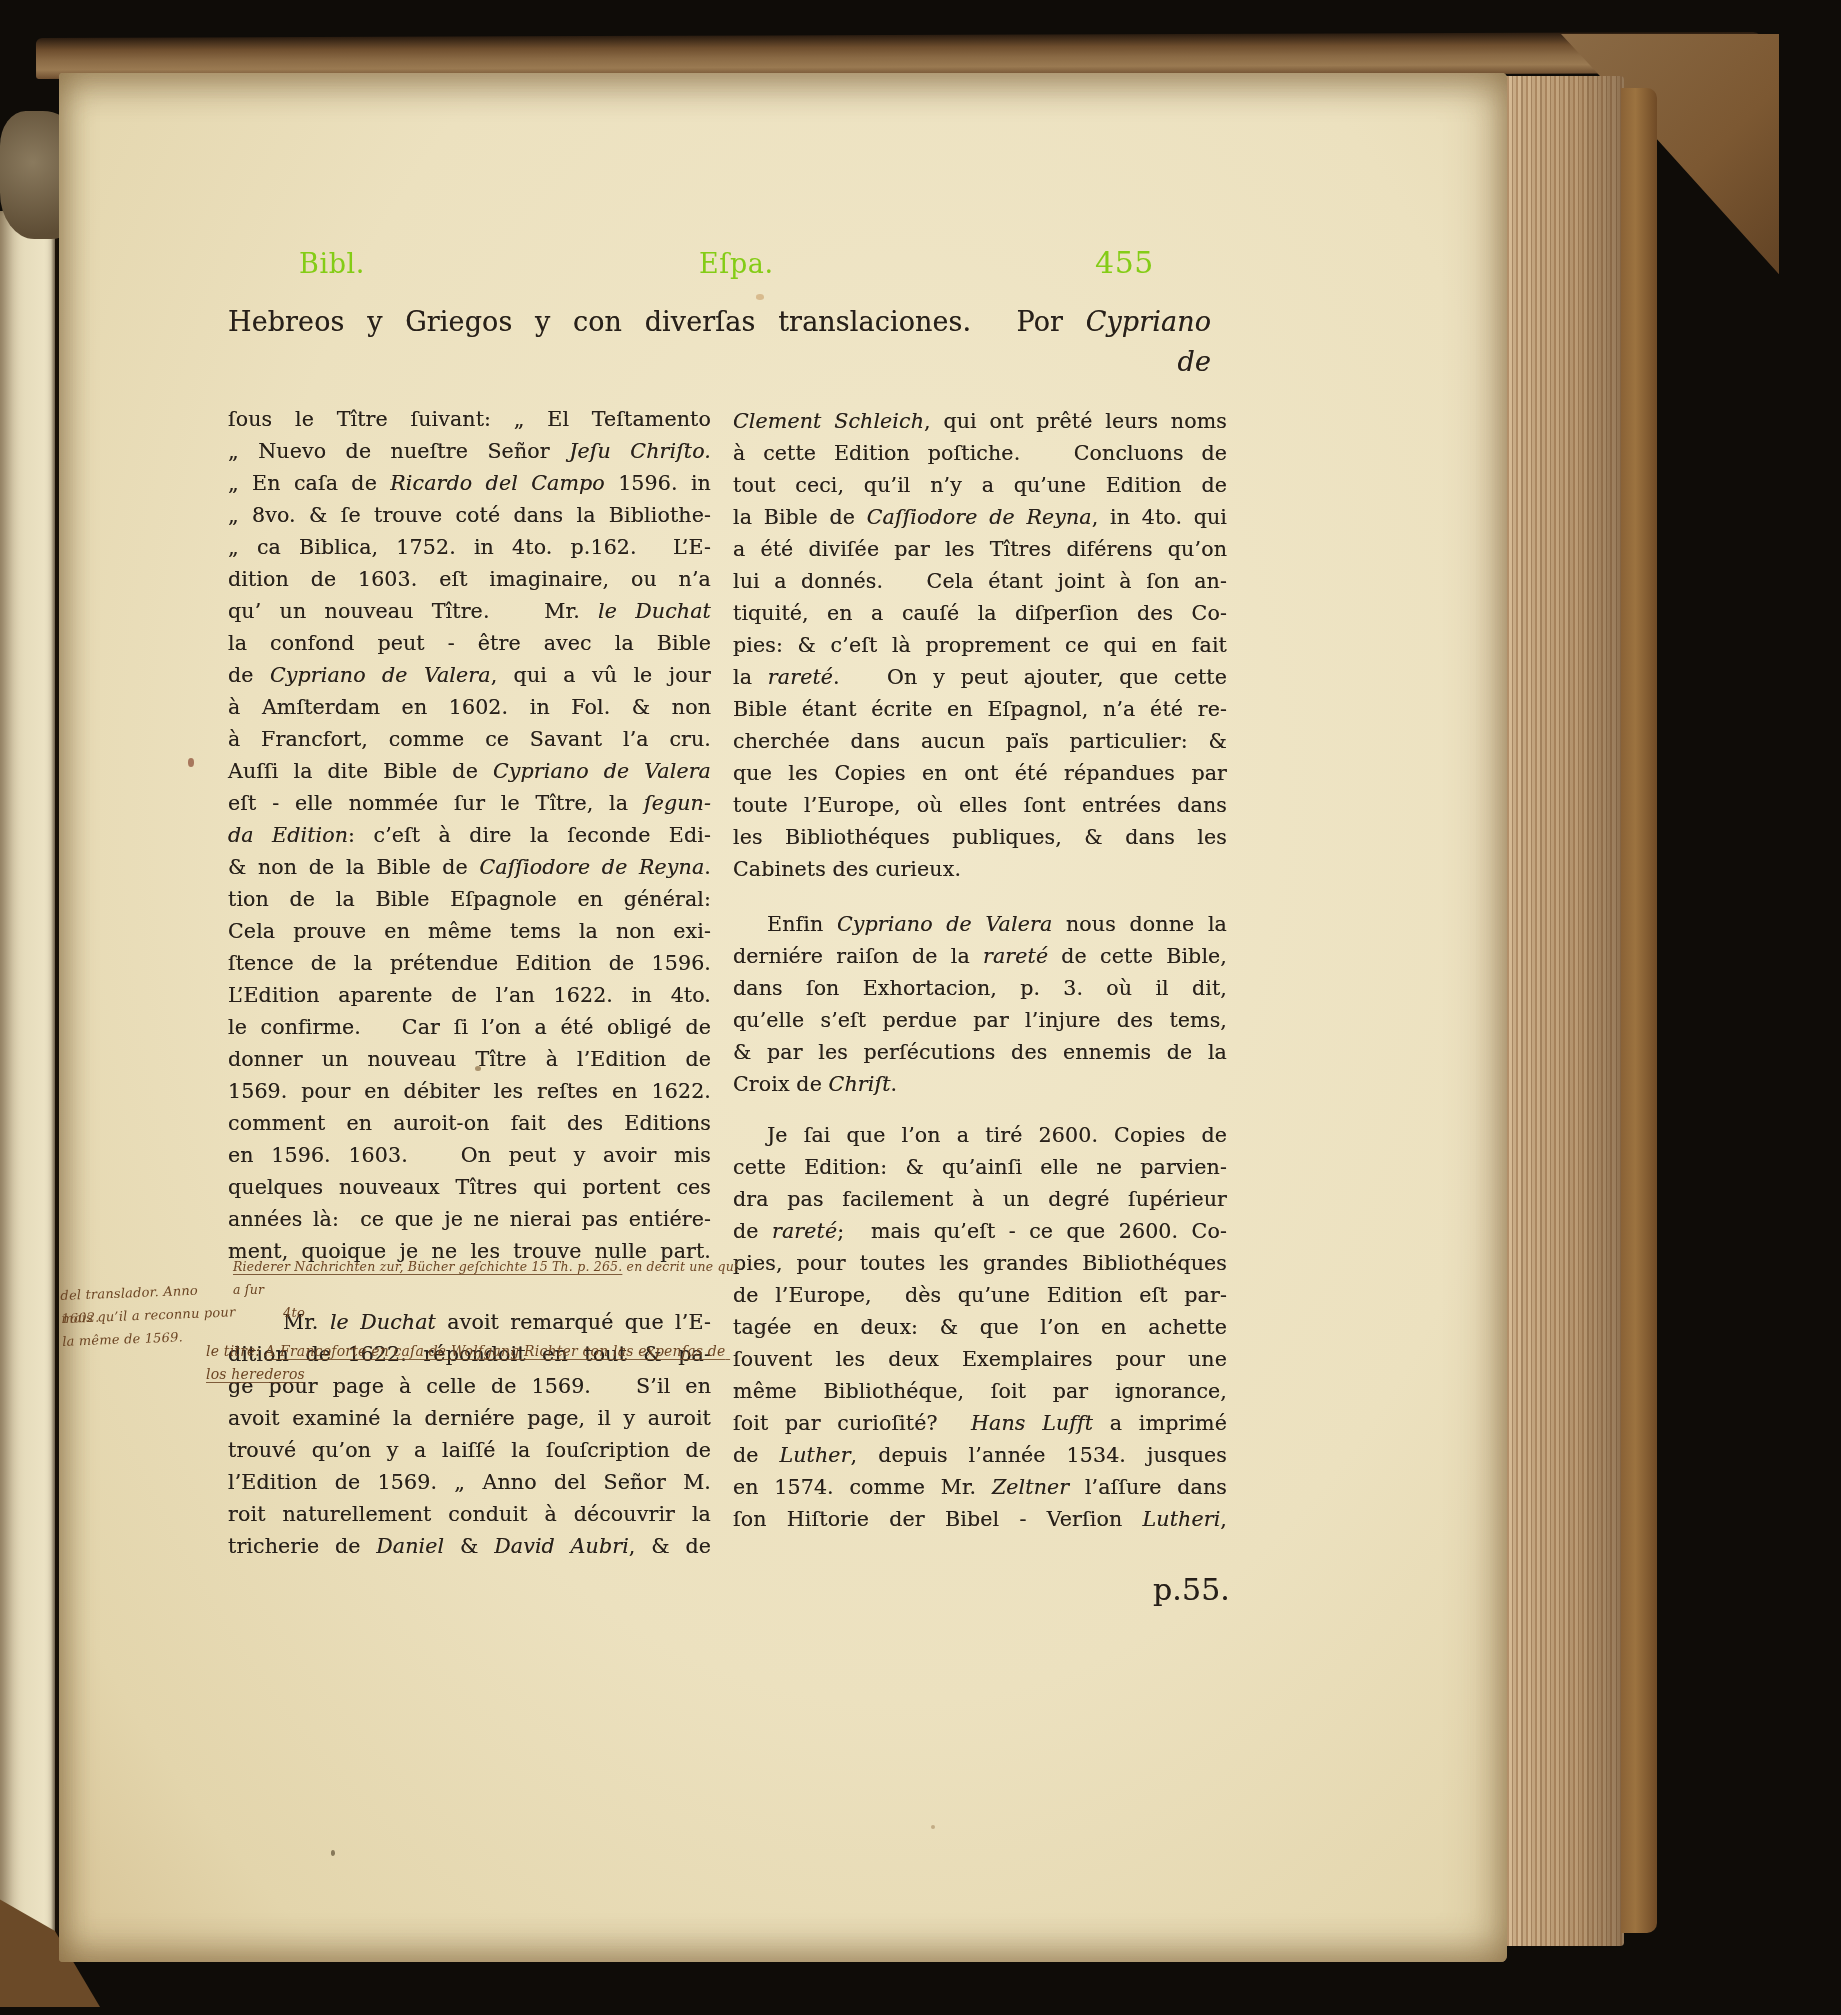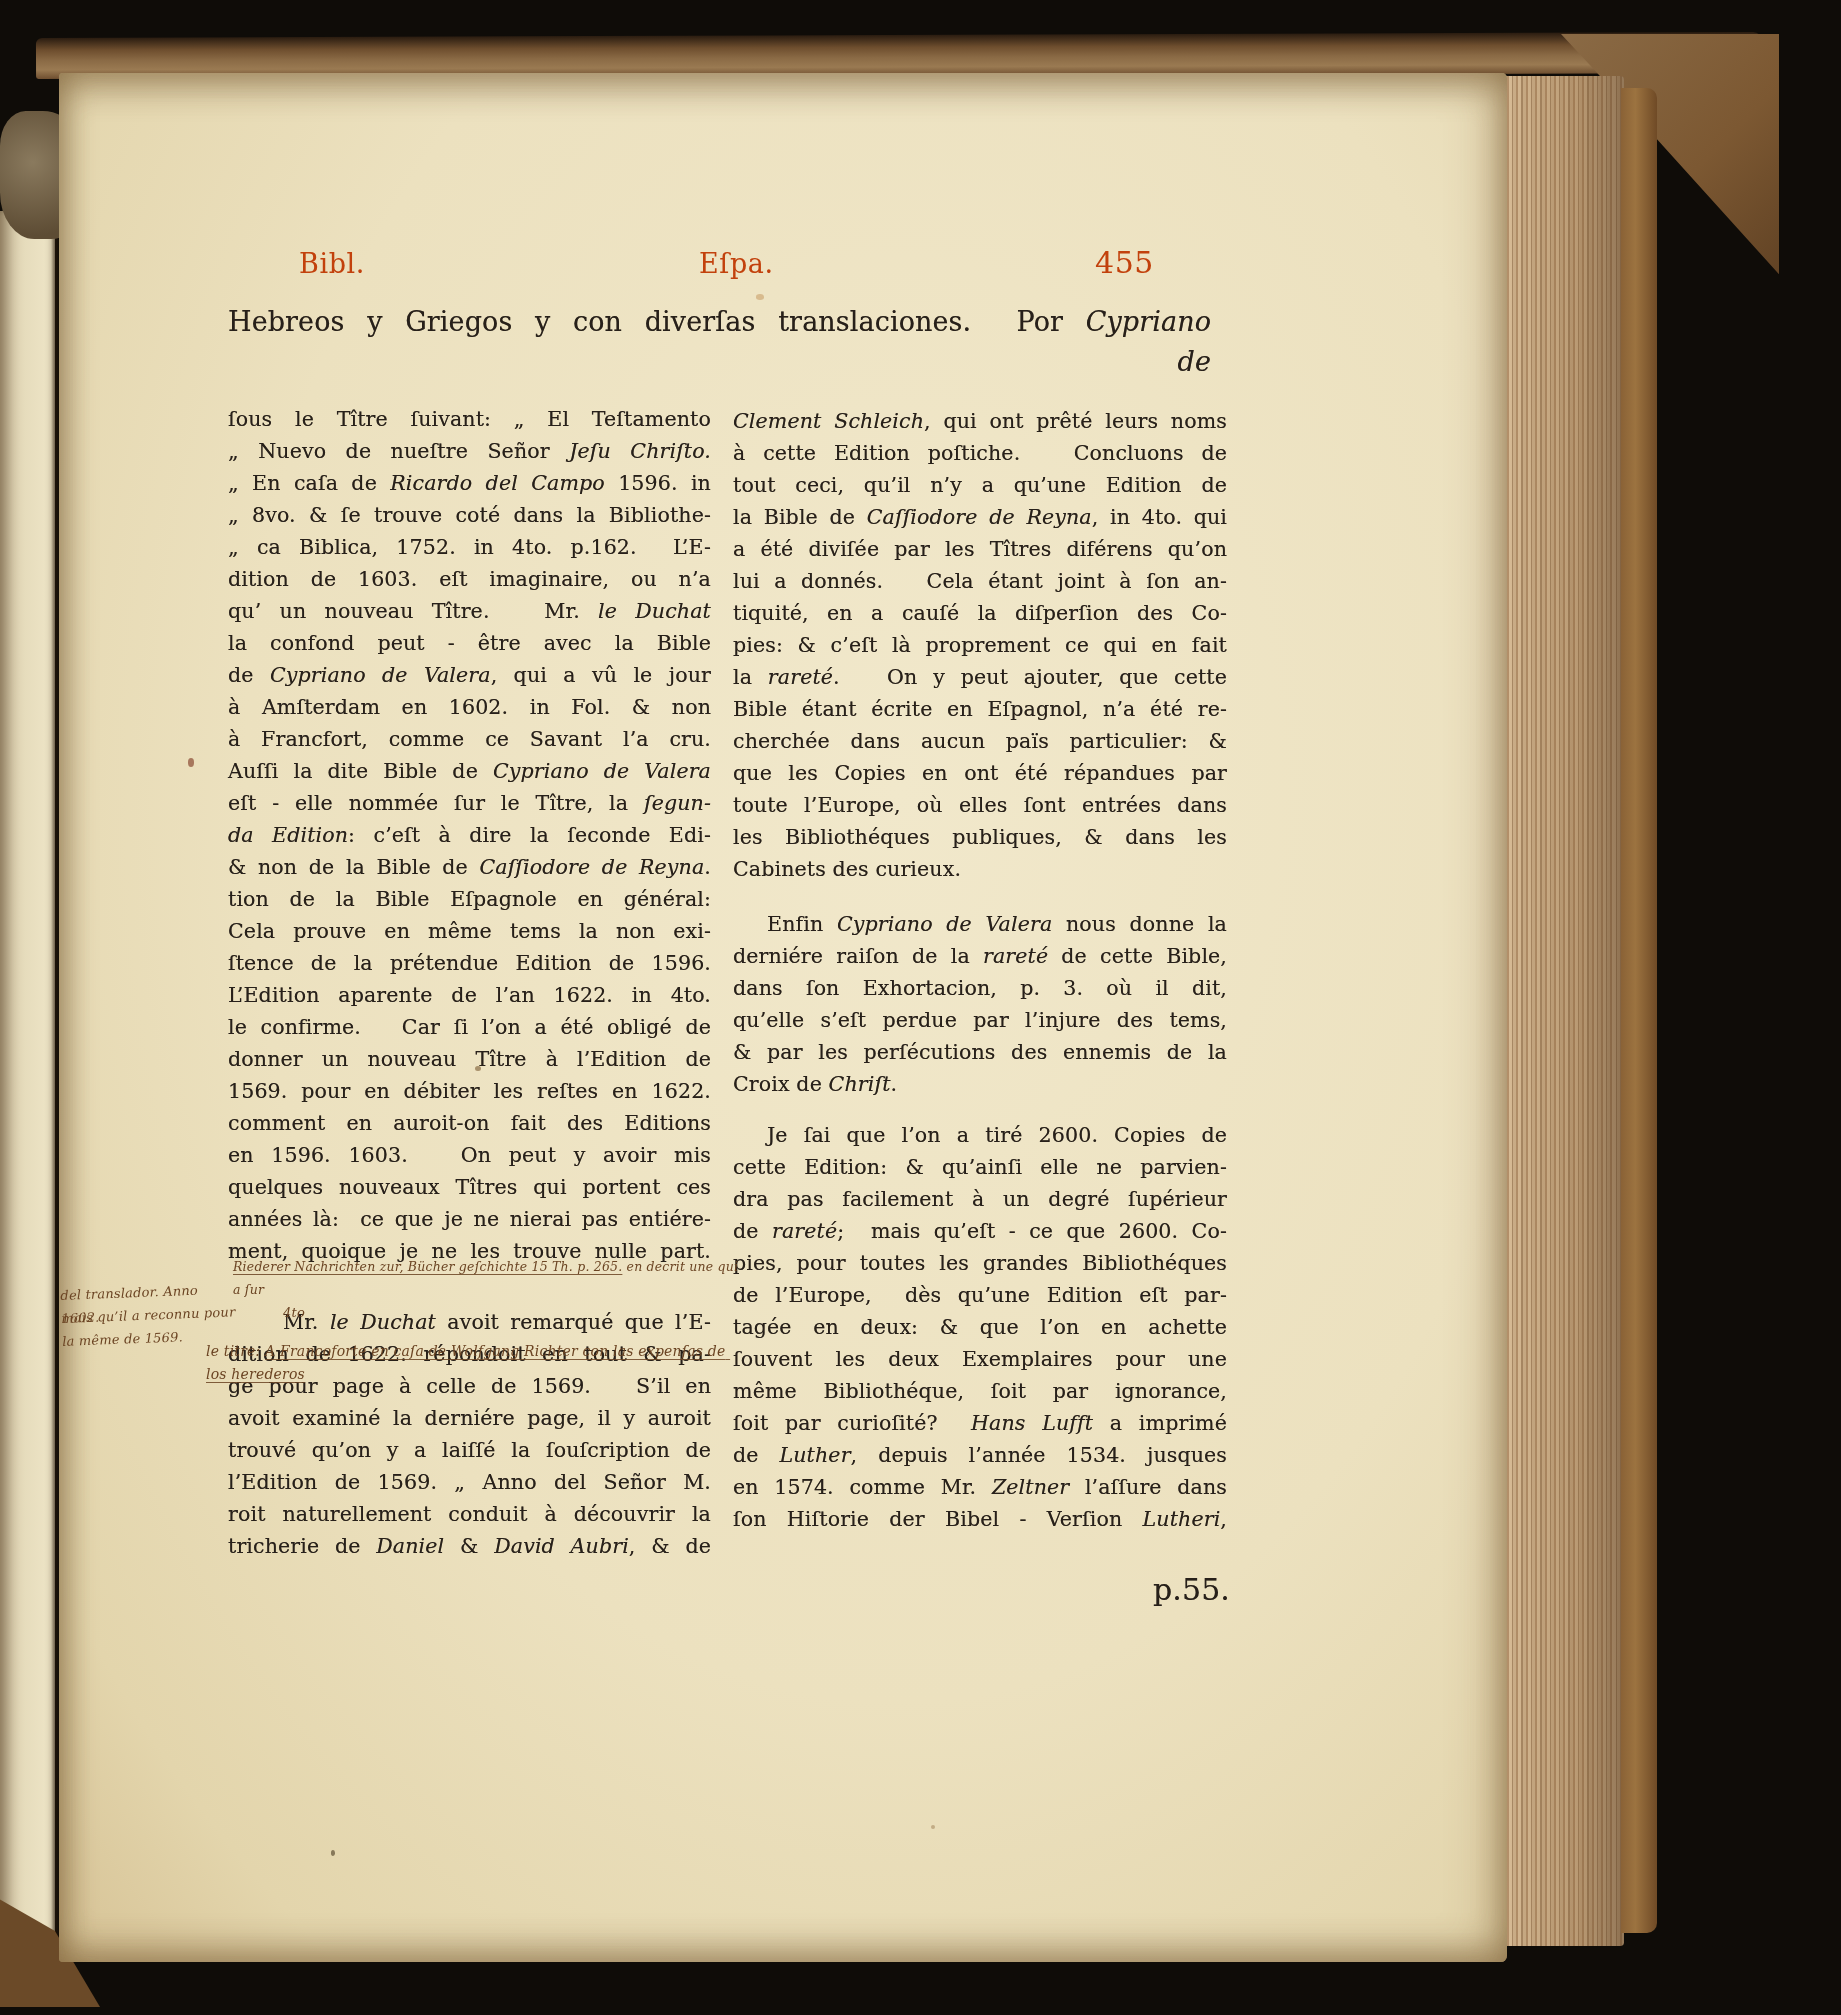--- a/index.html
+++ b/index.html
@@ -44,21 +44,21 @@
   
   .print{color:#27201a;letter-spacing:0.1px;text-shadow:0 0 0.4px rgba(45,35,22,.55);}
   .hand{color:#6b4423;font-style:italic;letter-spacing:0.2px;}
   .tilt{transform:rotate(-2.2deg);transform-origin:left top;}
   .block{position:absolute;}
   .line{white-space:pre-wrap;}
   .line.j{text-align:justify;text-align-last:justify;}
   .line .i{font-style:italic;}
   .line .u{text-decoration:underline;text-decoration-thickness:0.9px;text-underline-offset:2.5px;
            text-decoration-color:rgba(107,68,35,.85);}
-  .hdr{position:absolute;font-size:27px;color:#c2410c;letter-spacing:0.6px;}
+  .hdr{position:absolute;font-size:27px;color:#84cc16;letter-spacing:0.6px;}
 </style>
 </head>
 <body>
 
 <div id="scene">
   <div class="top-edge"></div>
   <div class="corner-tr"></div>
   <div class="page-stack"></div>
   <div class="cover-right"></div>
   <div class="facing-sliver"></div>

